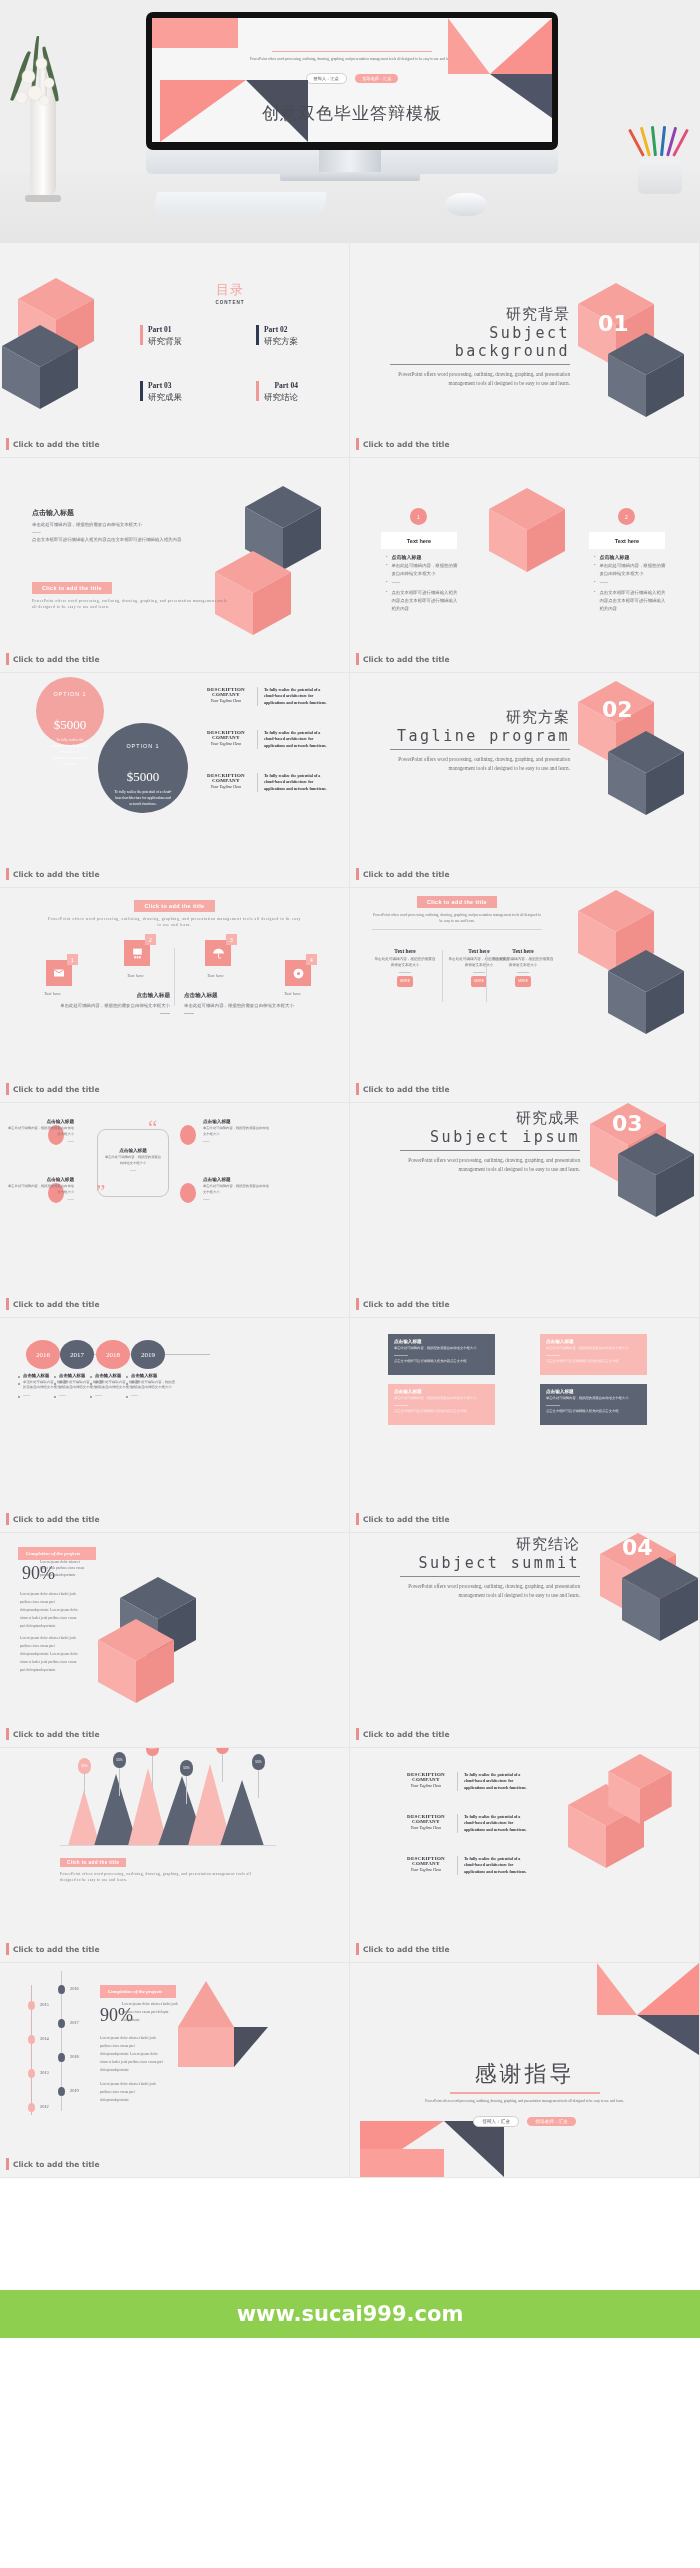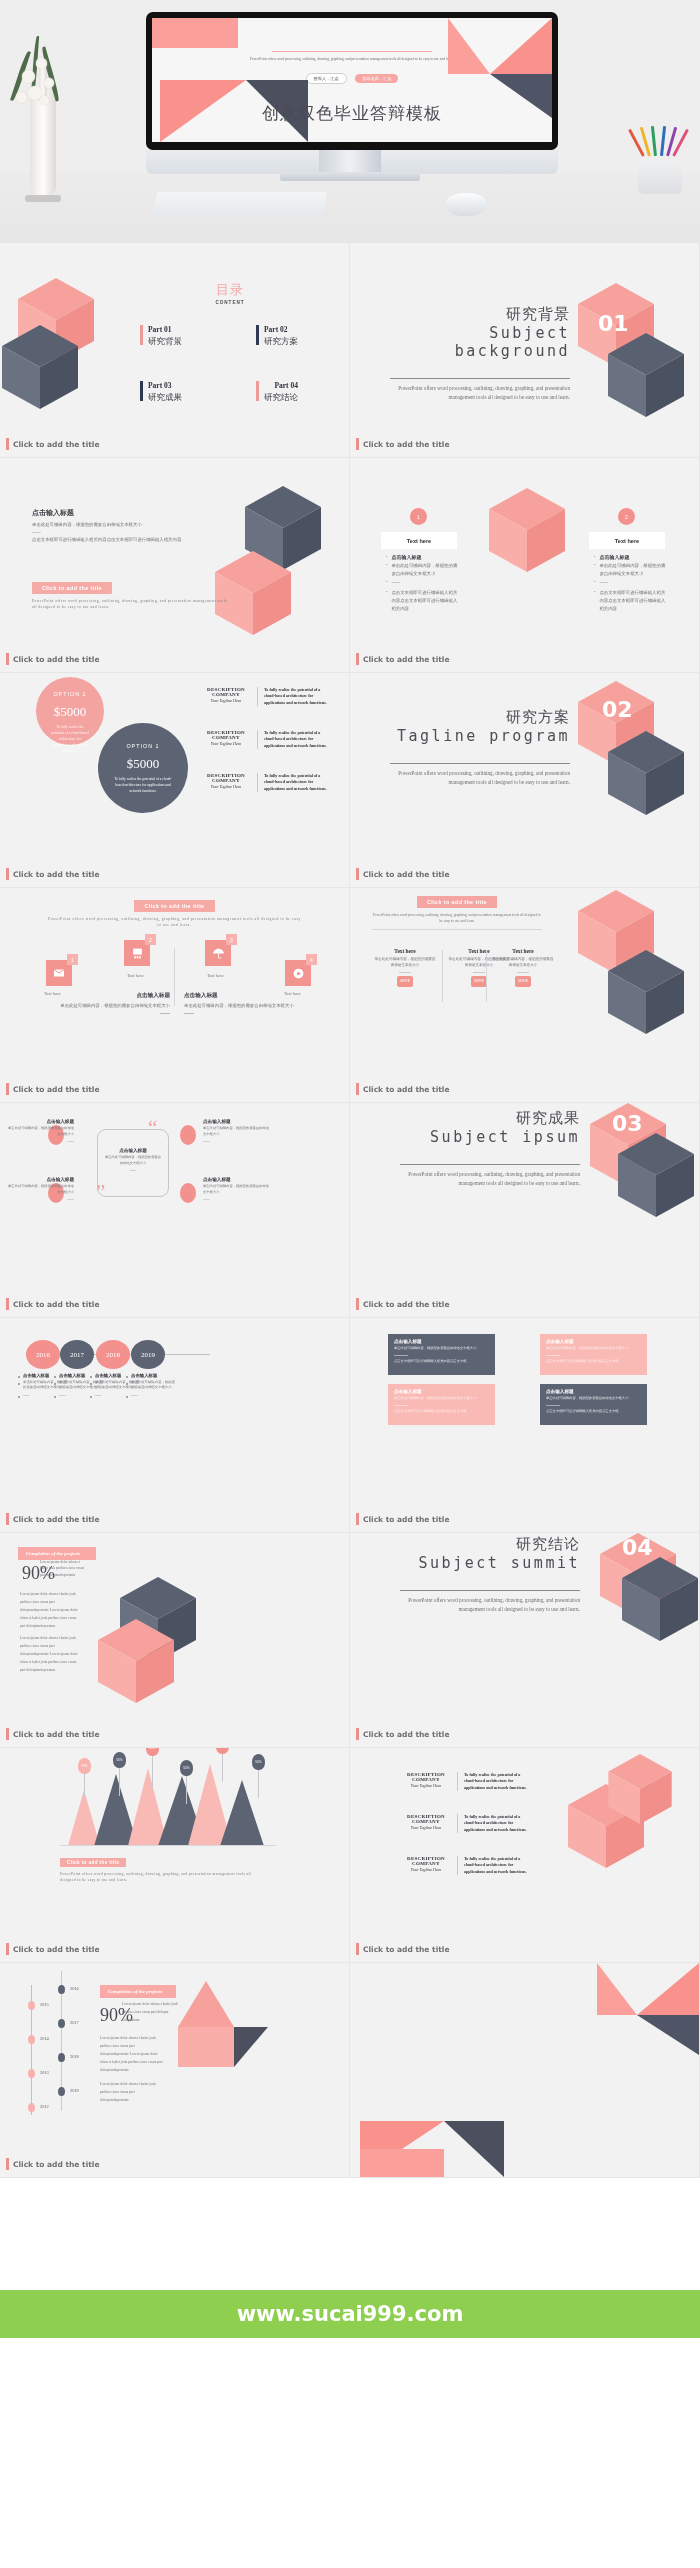--- a/index.html
+++ b/index.html
@@ -66,21 +66,21 @@
   
   .hex{position:absolute;}
   .hex svg{display:block;}
 
   
   .sec{position:absolute;}
   .sec .cn{font-size:15px;color:#4d4d55;letter-spacing:1px;text-align:right;
     font-family:"DejaVu Sans",sans-serif;}
   .sec .en{font-size:15px;color:#4d4d55;letter-spacing:2.5px;text-align:right;
     font-family:"DejaVu Sans Mono","Liberation Mono",monospace;border-bottom:1px solid #8a8a90;
-    padding-bottom:18px;}
+    padding-bottom:4px;}
   .sec .body{margin-top:5px;font-size:5.2px;line-height:1.8;color:#6f6f75;text-align:right;
     font-family:"Liberation Serif",serif;}
   .secnum{position:absolute;font-size:22px;color:#fff;font-weight:bold;
     font-family:"DejaVu Sans",sans-serif;}
 
   
   .toc-title{position:absolute;left:200px;top:38px;text-align:center;width:60px;}
   .toc-title .cn{font-size:13px;color:#f2a7a4;letter-spacing:1px;font-family:"DejaVu Sans",sans-serif;}
   .toc-title .en{font-size:4.6px;font-weight:bold;color:#4d4d55;letter-spacing:1px;margin-top:1px;}
   .toc-item{position:absolute;display:flex;gap:5px;}
@@ -92,21 +92,21 @@
   .h-cn{font-size:7px;color:#3f3f47;font-weight:bold;font-family:"DejaVu Sans",sans-serif;}
   .p-cn{font-size:4.4px;line-height:1.75;color:#6f6f76;font-family:"DejaVu Sans",sans-serif;}
   .p-en{font-size:3.6px;line-height:1.8;color:#787880;font-family:"Liberation Serif",serif;}
   .pill{display:inline-block;background:#f5a5a1;color:#fff;font-size:5.4px;font-weight:bold;
     padding:3px 10px;letter-spacing:.4px;}
   .pill-faint{background:#f6aaa6;}
 
   
   .circ{position:absolute;border-radius:50%;color:#fff;text-align:center;box-sizing:border-box;}
   .circ .opt{font-size:5.4px;letter-spacing:1px;margin-top:14px;}
-  .circ .pr{font-size:13px;font-family:"Liberation Serif",serif;margin-top:7px;}
+  .circ .pr{font-size:13px;font-family:"Liberation Serif",serif;margin-top:20px;}
   .circ .d{font-size:3.6px;line-height:1.7;margin:4px 14px 0;font-family:"Liberation Serif",serif;}
   .desc-row{position:absolute;display:flex;align-items:flex-start;}
   .desc-l{width:52px;text-align:center;font-family:"Liberation Serif",serif;}
   .desc-l .t1{font-size:5px;font-weight:bold;color:#2f2f36;letter-spacing:.3px;}
   .desc-l .t2{font-size:4.2px;font-style:italic;color:#3a3a42;margin-top:1px;}
   .desc-r{border-left:1px solid #c9c9c9;padding-left:6px;margin-left:5px;width:68px;
     font-size:4.1px;line-height:1.55;font-weight:bold;color:#33333a;font-family:"Liberation Serif",serif;}
 
   
   .tile{position:absolute;width:26px;height:26px;background:#f29591;display:flex;
@@ -925,20 +925,29 @@
       </div>
     </div>
 
     <div class="slide">
       <div style="position:absolute;right:0;top:0;width:0;height:0;border-left:62px solid transparent;border-bottom:52px solid #f9918c;"></div>
       <div style="position:absolute;right:62px;top:0;width:0;height:0;border-right:40px solid transparent;border-bottom:52px solid #fb9f9a;"></div>
       <div style="position:absolute;right:0;top:52px;width:0;height:0;border-left:62px solid transparent;border-top:40px solid #4f5566;"></div>
       <div style="position:absolute;left:10px;bottom:0;width:0;height:0;border-right:84px solid transparent;border-top:56px solid #f9918c;"></div>
       <div style="position:absolute;left:10px;bottom:0;width:84px;height:28px;background:#fb9f9a;"></div>
       <div style="position:absolute;left:94px;bottom:0;width:0;height:0;border-left:60px solid transparent;border-top:56px solid #4b4f5e;"></div>
+      <div class="thx">
+        <div class="cn">感谢指导</div>
+        <div class="rule"></div>
+        <div class="sub" style="margin:0 70px;">PowerPoint offers word processing, outlining, drawing, graphing, and presentation management tools all designed to be easy to use and learn.</div>
+        <div class="btns">
+          <span class="sbtn ghost" style="font-size:4.6px;padding:2px 8px;">答辩人：汇金</span>
+          <span class="sbtn fill" style="font-size:4.6px;padding:2px 8px;">指导老师：汇金</span>
+        </div>
+      </div>
     </div>
 
   </div>
 
   <div class="white-gap"></div>
   <div class="bn2">
     <span>www.sucai999.com</span>
   </div>
   <div class="tail"></div>
 

